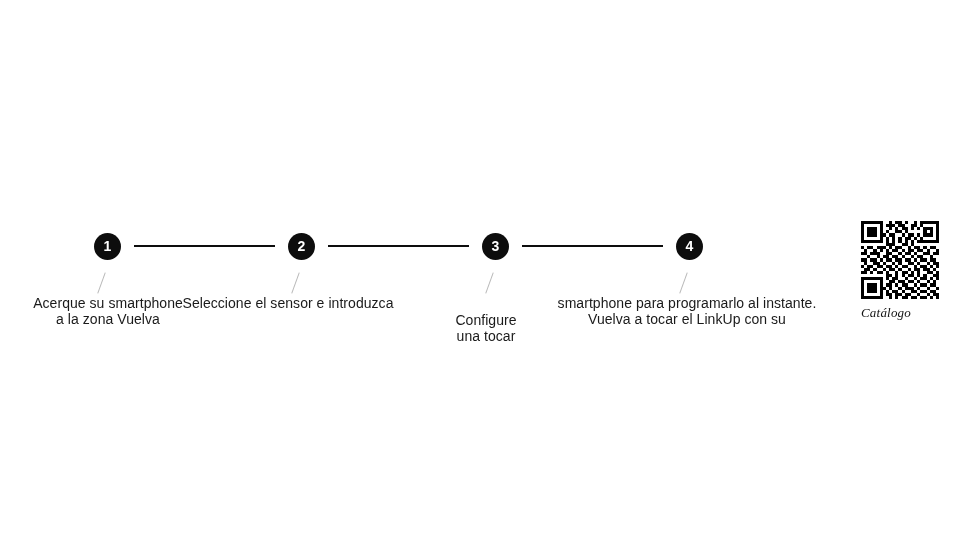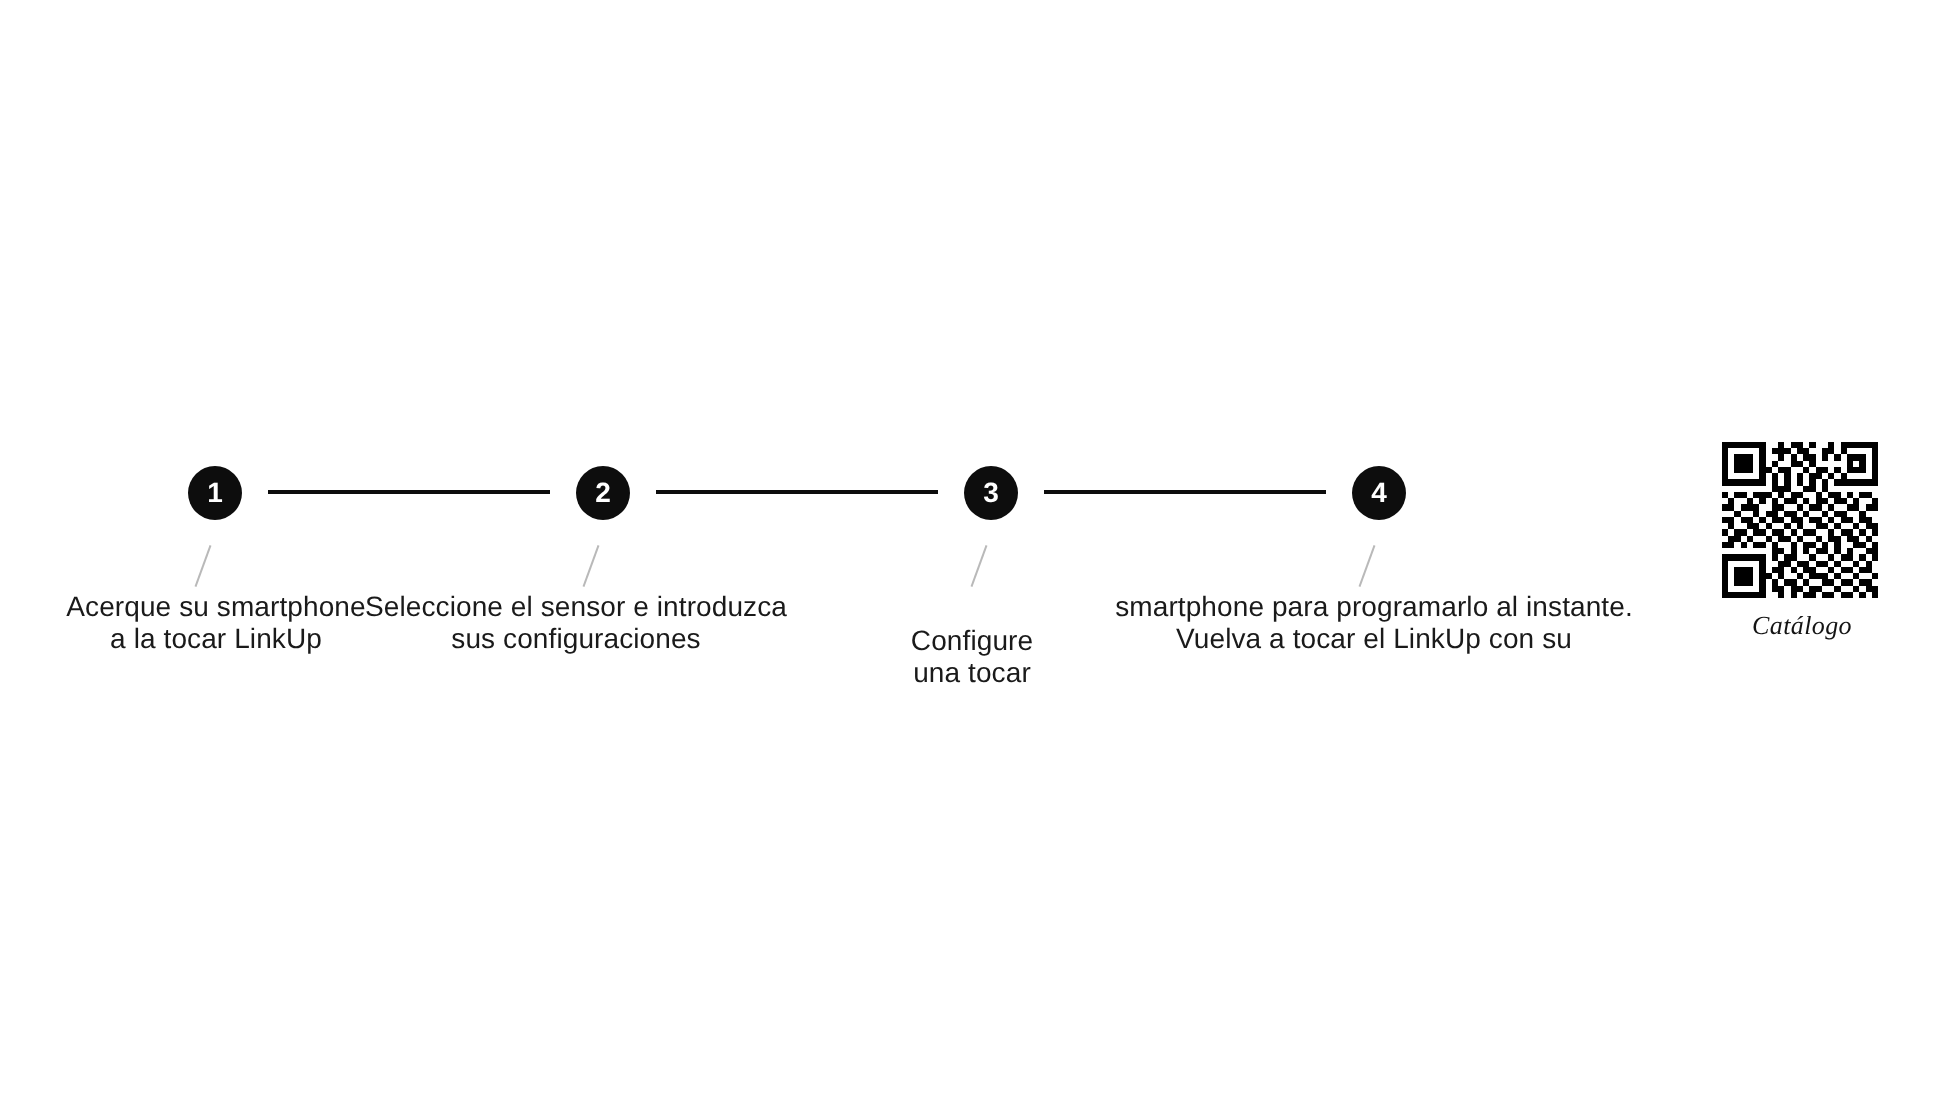--- a/index.html
+++ b/index.html
@@ -71,21 +71,20 @@
     display: block;
     white-space: nowrap;
   }
 
   
   .qr-block {
     position: absolute;
     left: 861px;
     top: 221px;
     width: 80px;
-    text-align: center;
   }
   .qr-code {
     width: 78px;
     height: 78px;
     display: block;
   }
   .qr-label {
     margin-top: 6px;
     font-size: 13px;
     font-style: italic;
@@ -102,28 +101,27 @@
   <div class="timeline">
 
     <div class="connector" style="left:134px; width:141px;"></div>
     <div class="connector" style="left:328px; width:141px;"></div>
     <div class="connector" style="left:522px; width:141px;"></div>
 
     <div class="step-node" style="left:94px; top:233px;">1</div>
     <div class="tick" style="left:101px; top:272px;"></div>
     <div class="step-caption" style="left:8px; top:295px; width:200px;">
       <span class="line">Acerque su smartphone</span>
-      <span class="line">a la tocar LinkUp</span>
+      <span class="line">a la zona Vuelva</span>
     </div>
 
     <div class="step-node" style="left:288px; top:233px;">2</div>
     <div class="tick" style="left:295px; top:272px;"></div>
     <div class="step-caption" style="left:182px; top:295px; width:212px;">
       <span class="line">Seleccione el sensor e introduzca</span>
-      <span class="line">sus configuraciones</span>
     </div>
 
     <div class="step-node" style="left:482px; top:233px;">3</div>
     <div class="tick" style="left:489px; top:272px;"></div>
     <div class="step-caption" style="left:421px; top:295px; width:130px;margin-top:17px;">
       <span class="line">Configure</span>
       <span class="line">una tocar</span>
     </div>
 
     <div class="step-node" style="left:676px; top:233px;">4</div>

